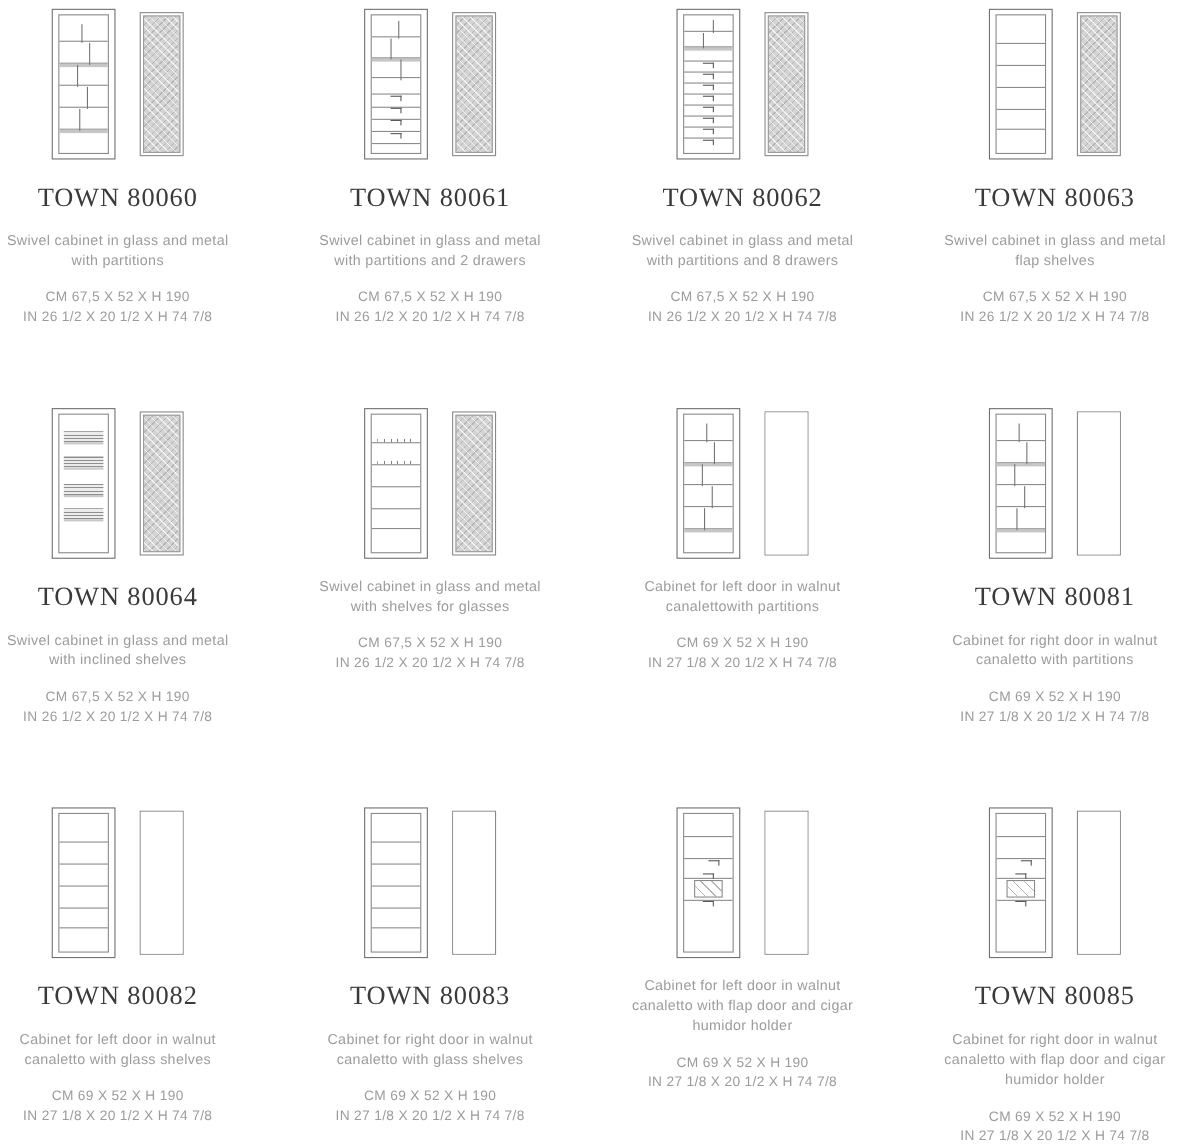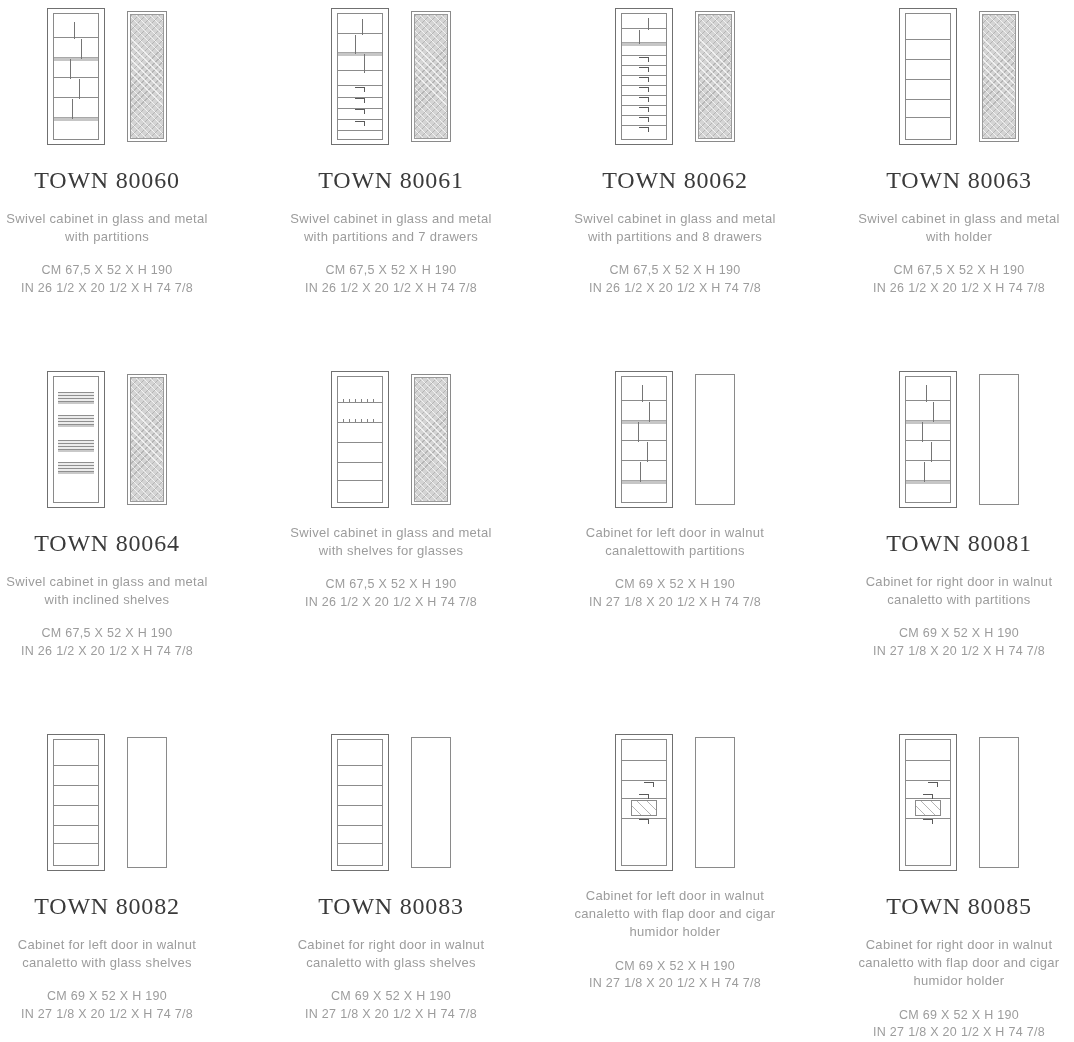--- a/index.html
+++ b/index.html
@@ -121,21 +121,21 @@
             <div class="drawer-pull" style="top: 67.2%;"></div>
             <div class="drawer-pull" style="top: 76.2%;"></div>
             <div class="drawer-pull" style="top: 85.2%;"></div>
           </div>
         </div>
       <div class="door" data-door="mesh">
           <div class="door-fill"></div>
         </div>
     </div>
     <h2 class="title">TOWN 80061</h2>
-    <p class="desc"><span>Swivel cabinet in glass and metal</span><br><span>with partitions and 7 drawers</span></p>
+    <p class="desc"><span>Swivel cabinet in glass and metal</span><br><span>with partitions and 2 drawers</span></p>
     <p class="dims"><span>CM 67,5 X 52 X H 190</span><br><span>IN 26 1/2 X 20 1/2 X H 74 7/8</span></p>
   </figure>
 
   <figure class="cell">
     <div class="drawing">
       <div class="cab">
           <div class="cab-inner">
             <div class="shelf-line" style="top: 11%;"></div>
             <div class="shelf-thick" style="top: 22%;"></div>
             <div class="partition-line" style="left: 58%; top: 3%; height: 10%;"></div>
@@ -176,21 +176,21 @@
             <div class="shelf-line" style="top: 52%;"></div>
             <div class="shelf-line" style="top: 68%;"></div>
             <div class="shelf-line" style="top: 82%;"></div>
           </div>
         </div>
       <div class="door" data-door="mesh">
           <div class="door-fill"></div>
         </div>
     </div>
     <h2 class="title">TOWN 80063</h2>
-    <p class="desc"><span>Swivel cabinet in glass and metal</span><br><span>with holder</span></p>
+    <p class="desc"><span>Swivel cabinet in glass and metal</span><br><span>flap shelves</span></p>
     <p class="dims"><span>CM 67,5 X 52 X H 190</span><br><span>IN 26 1/2 X 20 1/2 X H 74 7/8</span></p>
   </figure>
 
   <figure class="cell">
     <div class="drawing">
       <div class="cab">
           <div class="cab-inner">
             <div class="slat" style="top: 12%;"></div>
             <div class="slat" style="top: 30%;"></div>
             <div class="slat" style="top: 50%;"></div>

